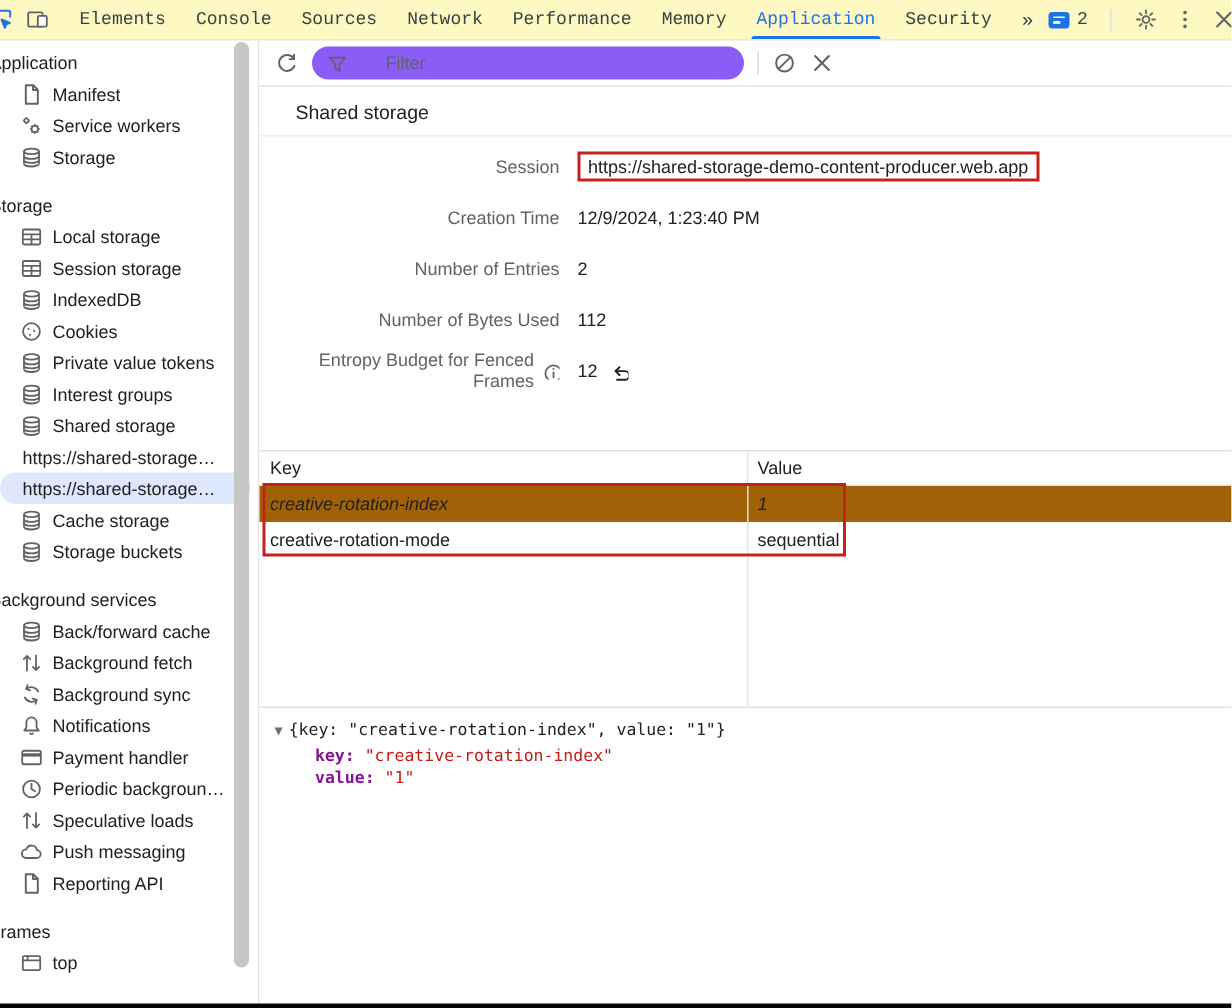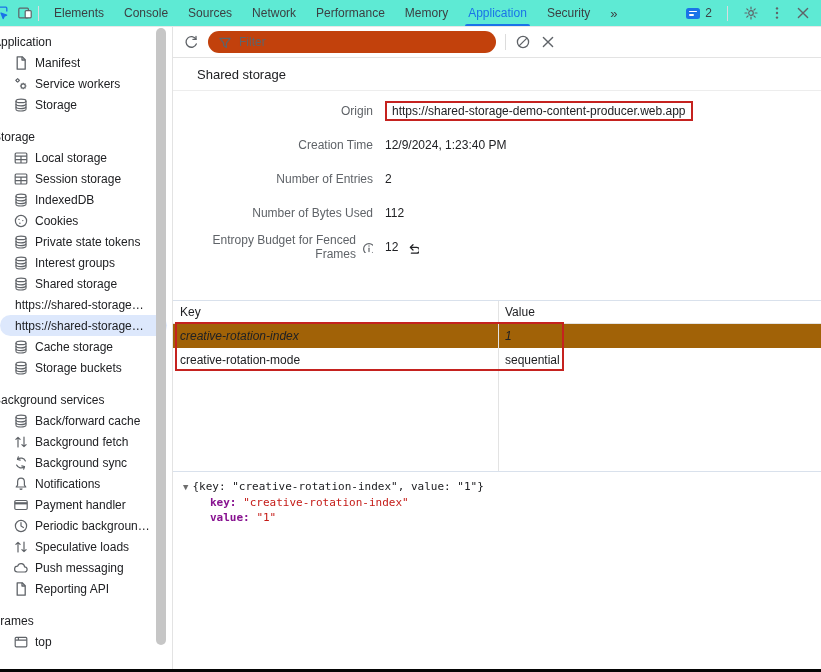--- a/index.html
+++ b/index.html
@@ -7,22 +7,22 @@
     width:821px;height:672px;position:relative;overflow:hidden;
     background:#fff;color:#202124;
     font-family:"Liberation Sans", sans-serif;font-size:12px;
     -webkit-font-smoothing:antialiased;
   }
   .ic{width:16px;height:16px;color:#5f6368;flex:none;display:block;}
   .ic.small{width:14px;height:14px;}
   .ic.blue{color:#1a73e8;}
 
   
-  .tabbar{position:absolute;left:0;top:0;width:821px;height:26px;background:#5eead4;
-    border-bottom:1px solid #e8e8e8;display:flex;align-items:center;z-index:4;}
+  .tabbar{position:absolute;left:0;top:0;width:821px;height:26px;background:#fef9c3;
+    border-bottom:1px solid #e8e8e8;display:flex;align-items:center;z-index:4;font-family:Liberation Mono, monospace;}
   .tb-left{display:flex;align-items:center;gap:8px;margin-left:-7px;}
   .tb-divider{width:1px;height:15px;background:#dadce0;margin:0 5px;}
   .tab{height:26px;display:flex;align-items:center;padding:0 10px;color:#3c4043;
     position:relative;cursor:default;white-space:nowrap;}
   .tab.active{color:#1a73e8;}
   .tab.active::after{content:"";position:absolute;left:7px;right:7px;bottom:0;height:2.5px;
     background:#1a73e8;border-radius:2px 2px 0 0;}
   .tab-more{padding:0 10px;color:#3c4043;font-size:13px;}
   .tb-right{margin-left:auto;display:flex;align-items:center;gap:10px;padding-right:10px;}
   .issues{display:flex;align-items:center;gap:5px;color:#3c4043;}
@@ -40,22 +40,22 @@
   .side-item .lbl{white-space:nowrap;overflow:hidden;max-width:132px;}
   .side-item.child{padding-left:15px;}
   .side-item.selected{background:#dde8fc;border-radius:11px;margin-right:5px;}
   .scroll-thumb{position:absolute;right:6px;top:2px;width:10px;height:617px;border-radius:5px;
     background:#c6c6c6;}
 
   
   .main{position:absolute;left:173px;top:26px;right:0;bottom:0;background:#fff;}
   .main-toolbar{height:31px;border-bottom:1px solid #e3e3e3;display:flex;align-items:center;
     padding:0 10px;gap:9px;}
-  .filter-pill{width:288px;height:22px;border-radius:11px;background:#c2410c;display:flex;
-    align-items:center;padding:0 9px;gap:6px;box-sizing:border-box;}
+  .filter-pill{width:288px;height:22px;border-radius:11px;background:#8b5cf6;display:flex;
+    align-items:center;padding:0 9px;gap:24px;box-sizing:border-box;}
   .filter-pill input{border:none;outline:none;background:transparent;flex:1;
     font-family:"Liberation Sans",sans-serif;font-size:12px;color:#202124;}
   .filter-pill input::placeholder{color:#5f6368;}
   .vdiv{width:1px;height:16px;background:#dcdcdc;}
   .panel-title{height:32px;display:flex;align-items:center;padding-left:24px;font-size:13px;
     border-bottom:1px solid #ededed;color:#202124;}
 
   
   .meta{padding-top:3px;}
   .meta-row{display:flex;align-items:center;min-height:34px;}
@@ -272,21 +272,21 @@
     <div class="side-item">
       <svg class="ic">
           <use href="#i-cookie"></use>
         </svg>
       <span class="lbl">Cookies</span>
     </div>
     <div class="side-item">
       <svg class="ic">
           <use href="#i-db"></use>
         </svg>
-      <span class="lbl">Private state tokens</span>
+      <span class="lbl">Private value tokens</span>
     </div>
     <div class="side-item">
       <svg class="ic">
           <use href="#i-db"></use>
         </svg>
       <span class="lbl">Interest groups</span>
     </div>
     <div class="side-item">
       <svg class="ic">
           <use href="#i-db"></use>
@@ -402,21 +402,21 @@
       </svg>
     <svg class="ic">
         <use href="#i-x"></use>
       </svg>
   </div>
 
   <div class="panel-title">Shared storage</div>
 
   <div class="meta">
     <div class="meta-row">
-      <div class="meta-label">Origin</div>
+      <div class="meta-label">Session</div>
       <div class="meta-value">
           <span class="boxed">https://shared-storage-demo-content-producer.web.app</span>
         </div>
     </div>
     <div class="meta-row">
       <div class="meta-label">Creation Time</div>
       <div class="meta-value">12/9/2024, 1:23:40 PM</div>
     </div>
     <div class="meta-row">
       <div class="meta-label">Number of Entries</div>

